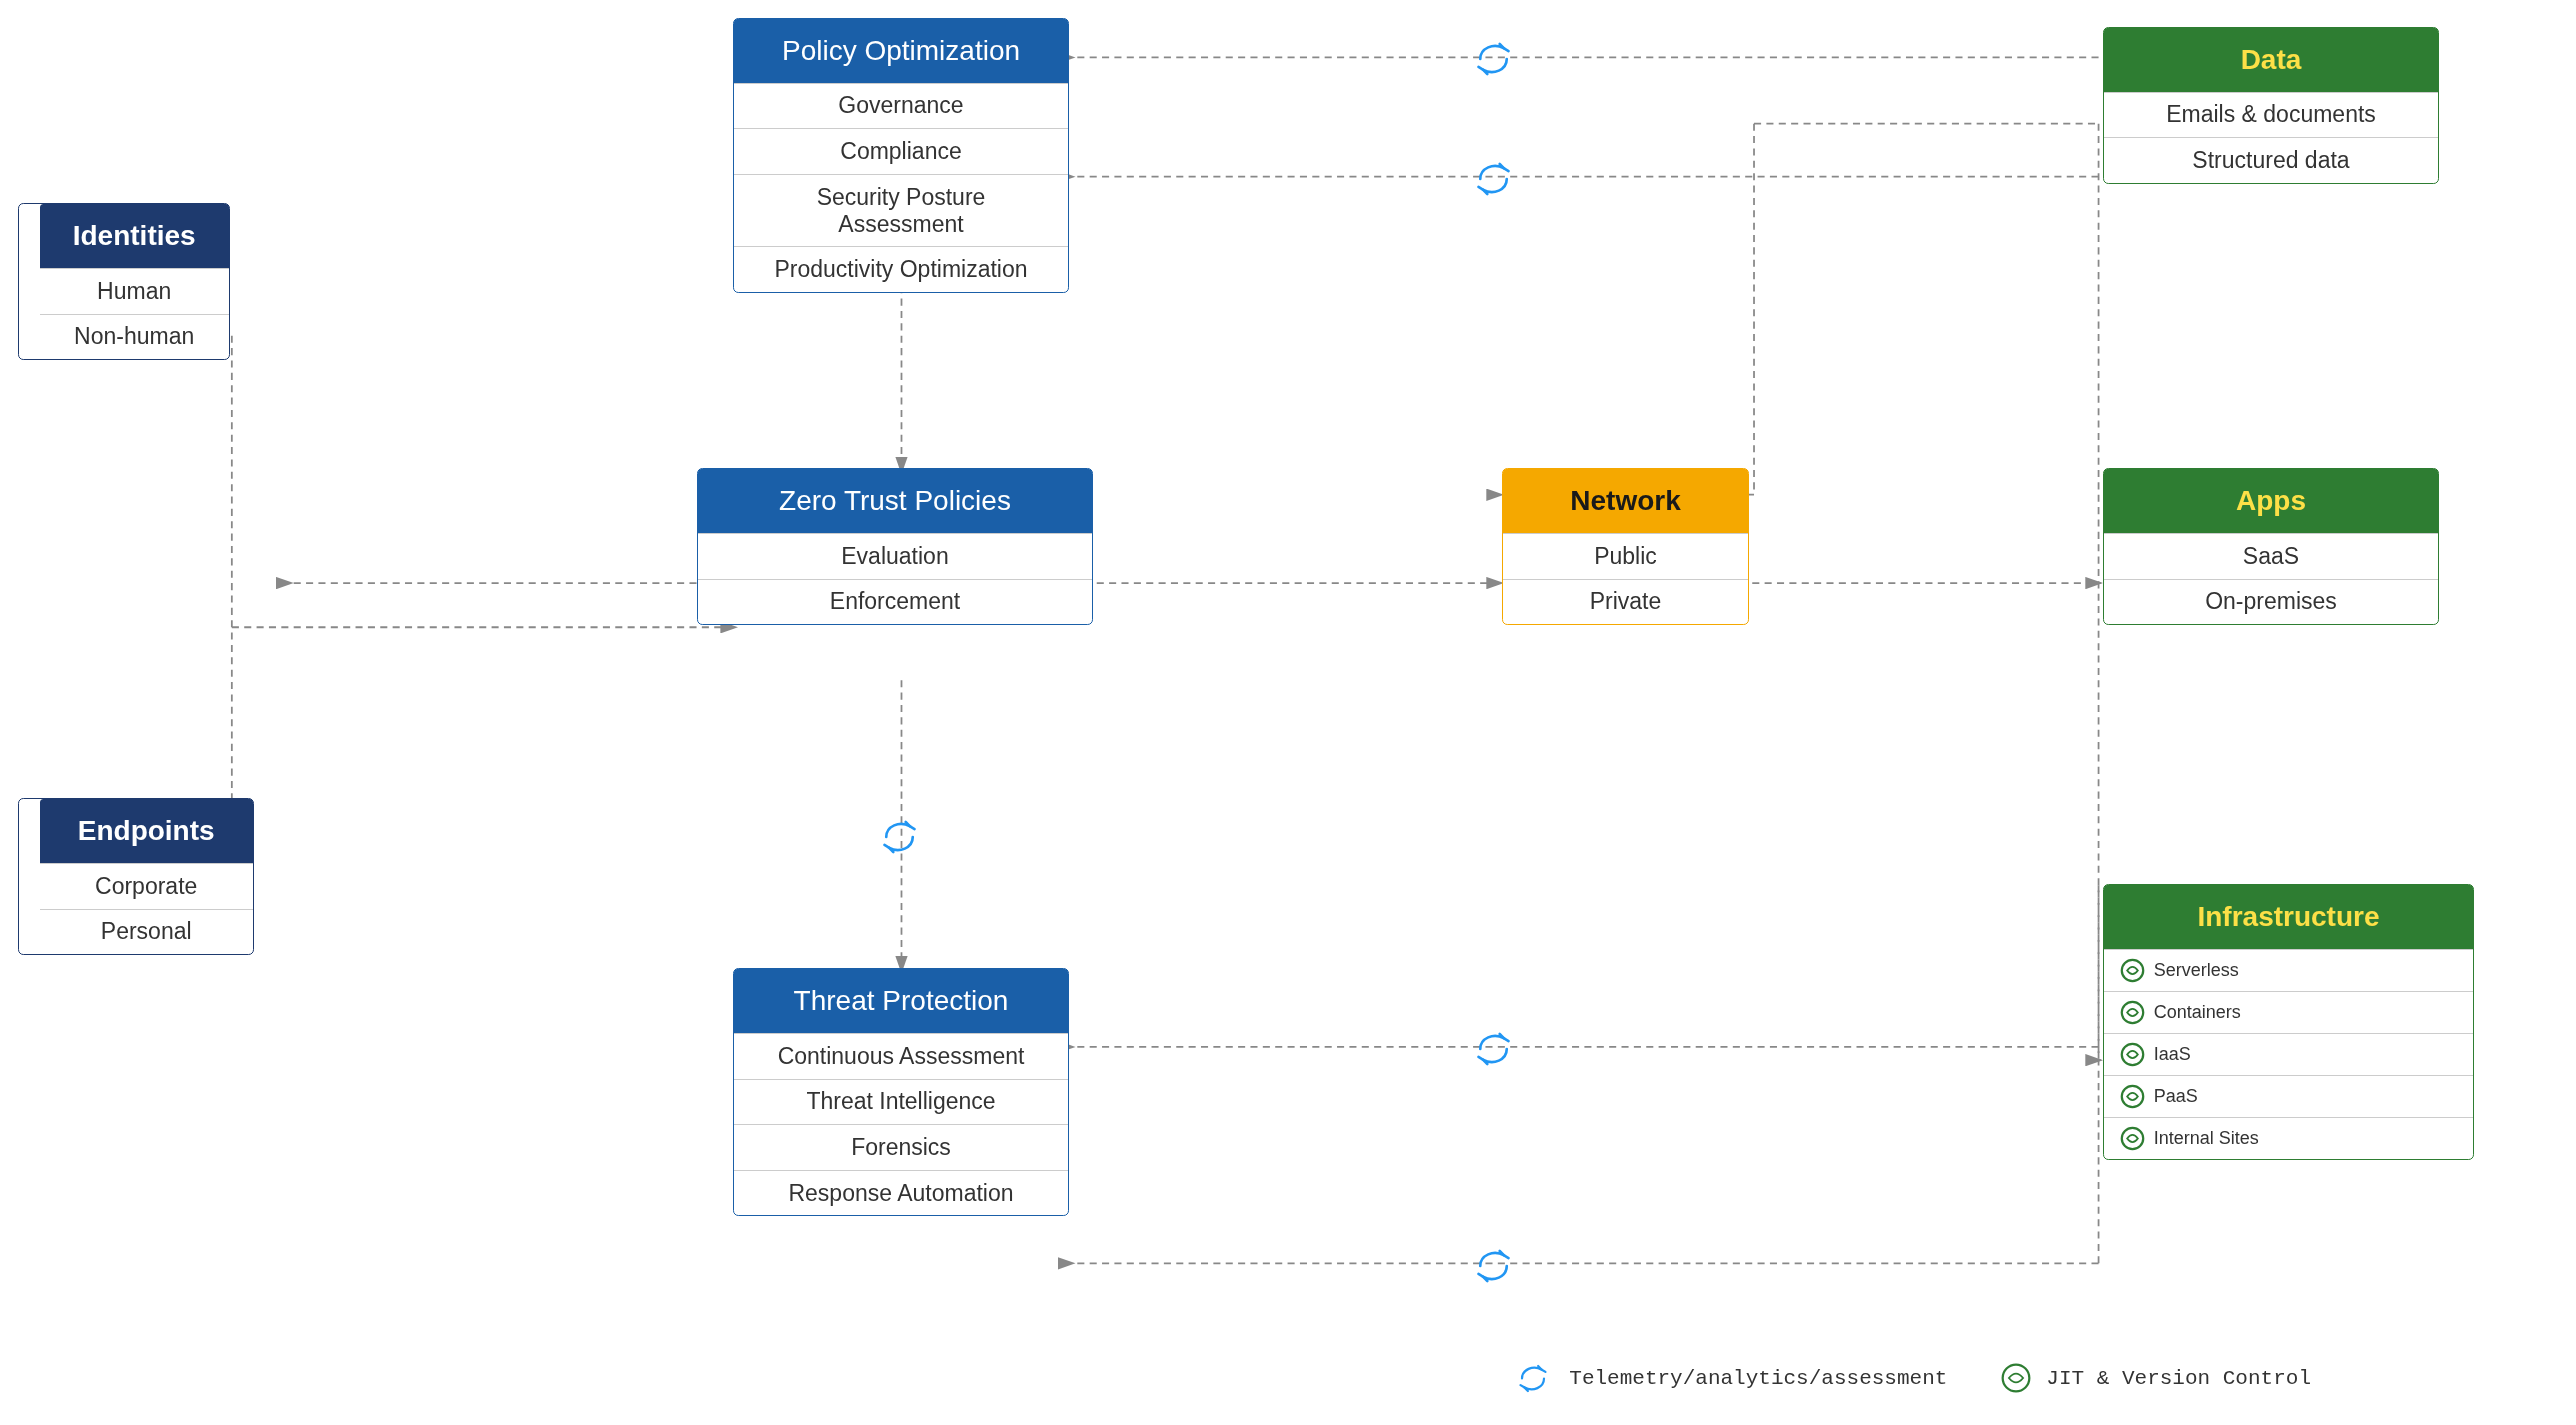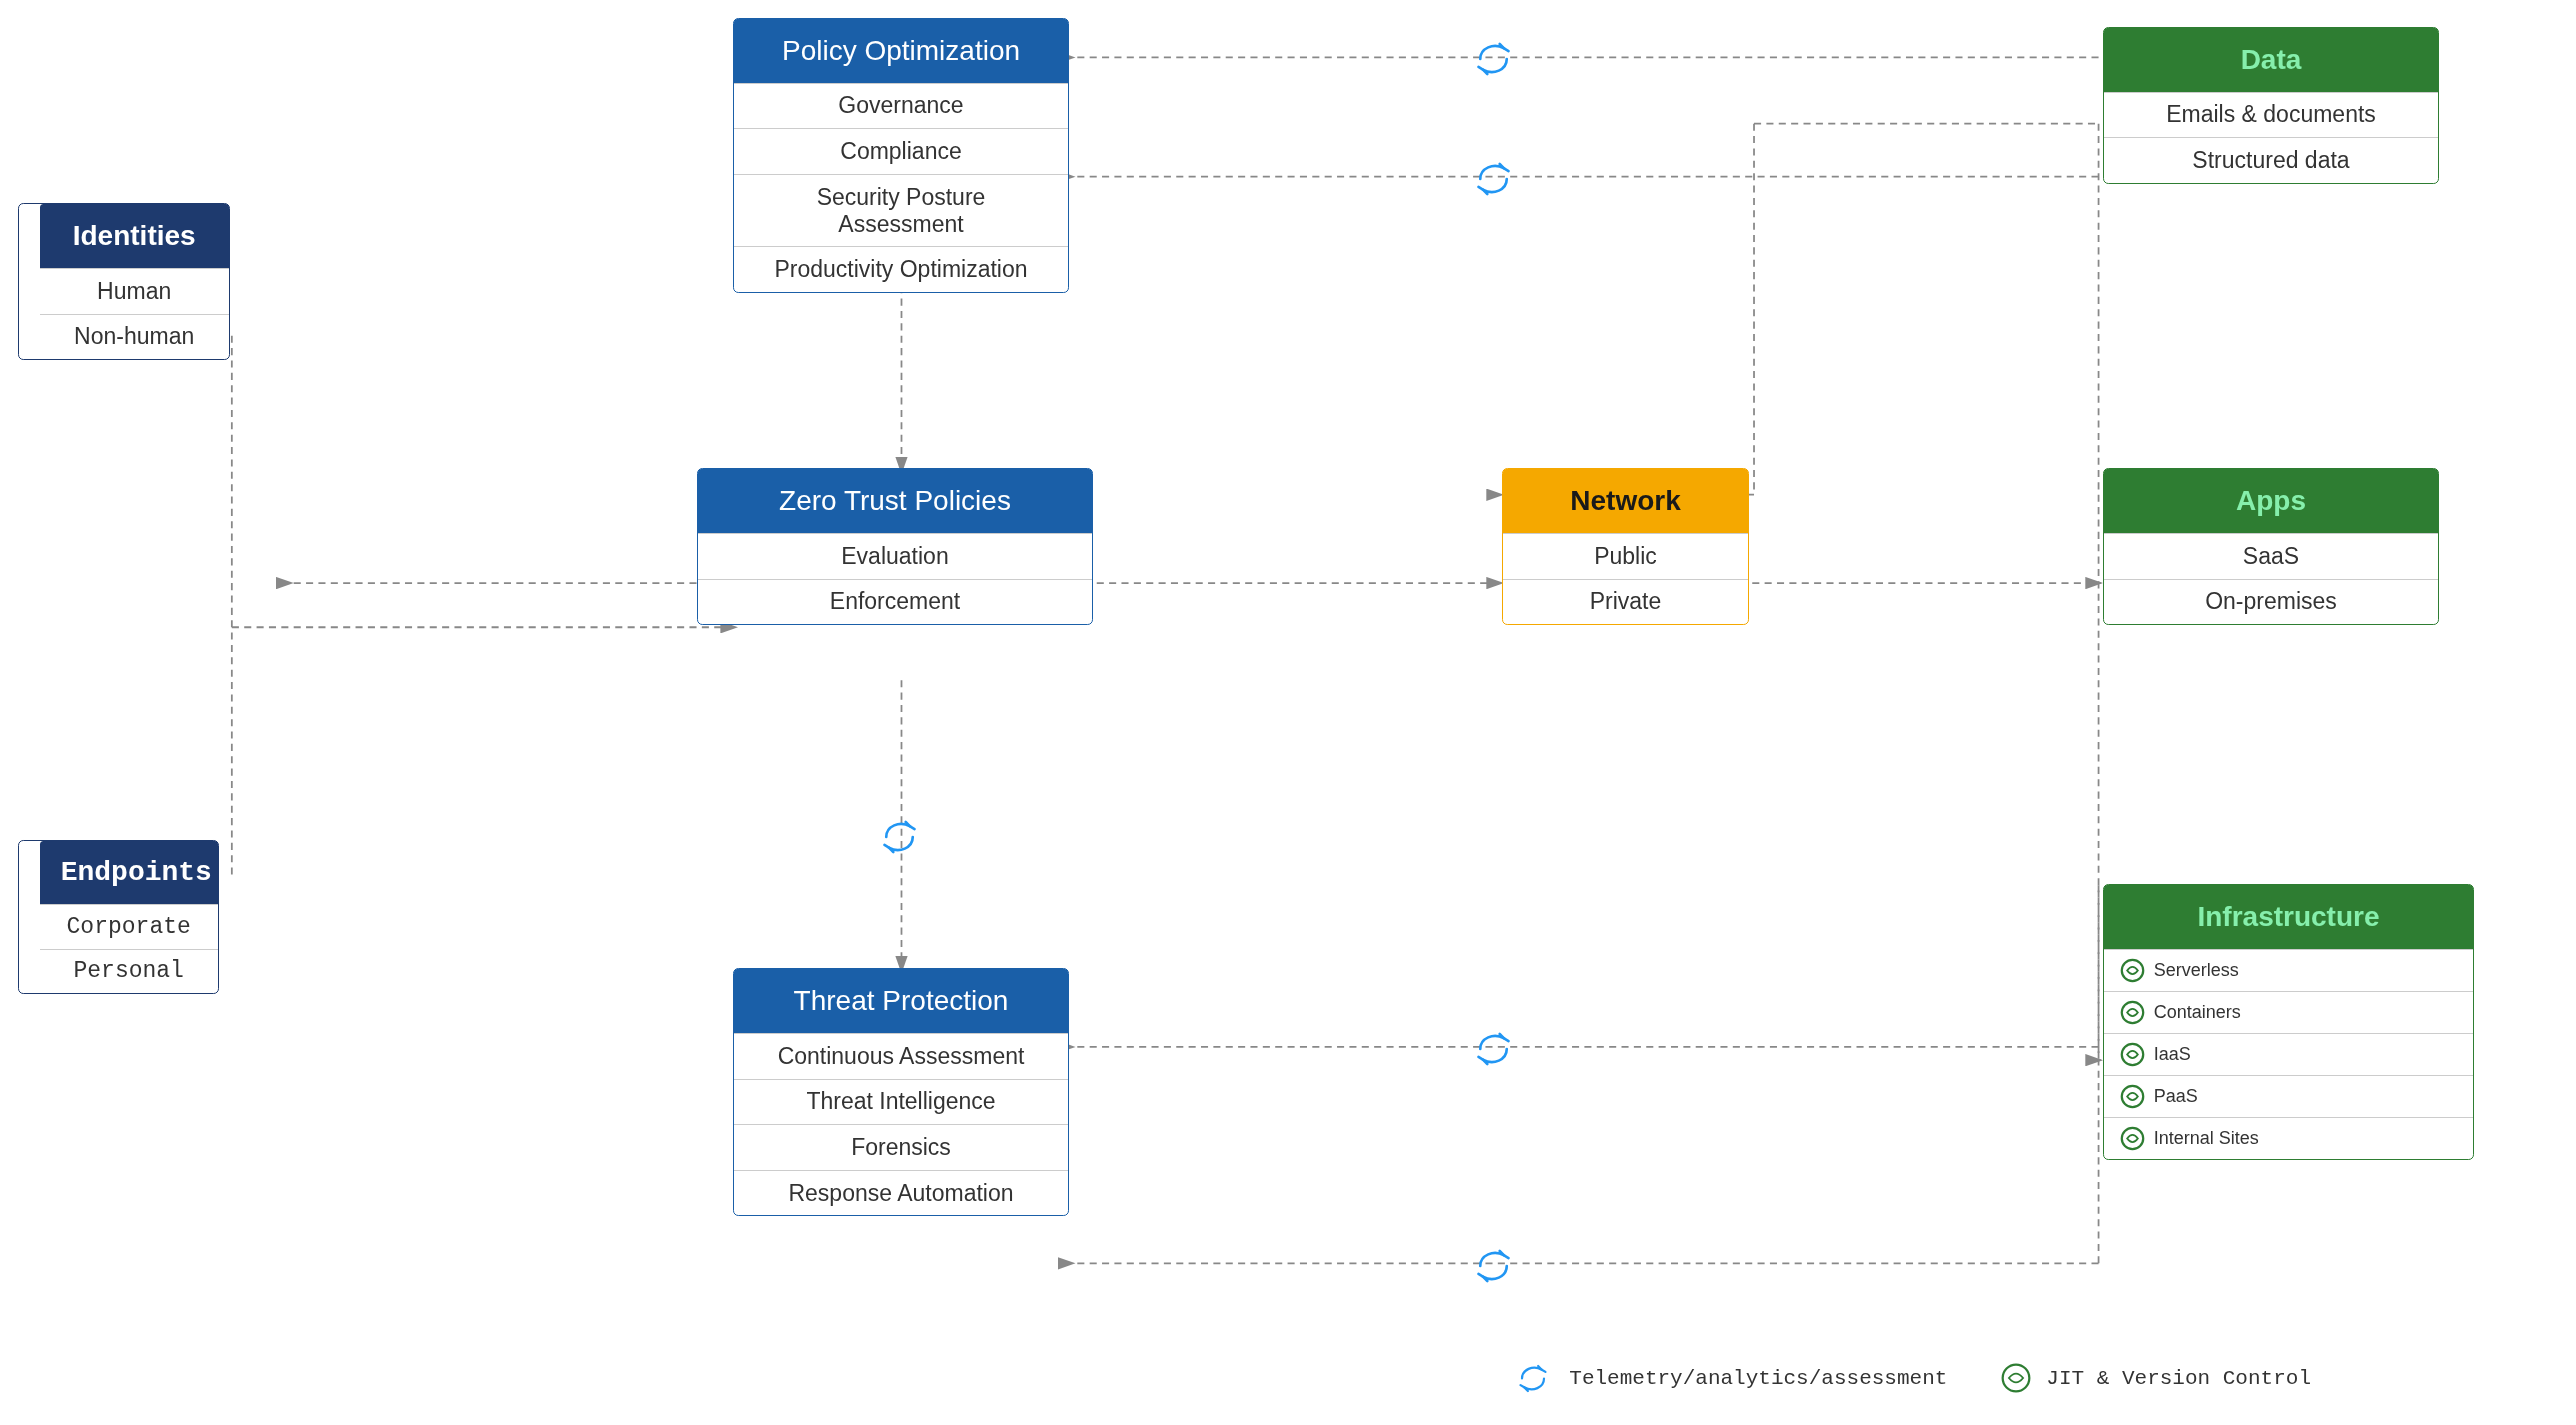--- a/index.html
+++ b/index.html
@@ -58,21 +58,21 @@
     .dark-blue-header-box {
       border: 1.8px solid #1e3a6e;
       border-radius: 5.3px;
       background: white;
       padding-left: 21px;
     }
 
     
     .green-box {
       background: #2e7d32;
-      color: #86efac;
+      color: #fde047;
       font-weight: bold;
       font-size: 28px;
       text-align: center;
       padding: 16px 21px;
       border-radius: 3.5px 3.5px 0 0;
     }
 
     .green-header-box {
       border: 1.8px solid #2e7d32;
       border-radius: 5.3px;
@@ -120,24 +120,23 @@
 
     .identities-box {
       position: absolute;
       top: 203px;
       left: 17.7px;
       width: 212px;
     }
 
     .endpoints-box {
       position: absolute;
-      top: 840px;
+      top: 798px;
       left: 17.7px;
-      width: 201px;
-      font-family: Liberation Mono, monospace;
+      width: 236px;
     }
 
     .network-box {
       position: absolute;
       top: 468px;
       left: 1502px;
       width: 247px;
     }
 
     .data-box {

